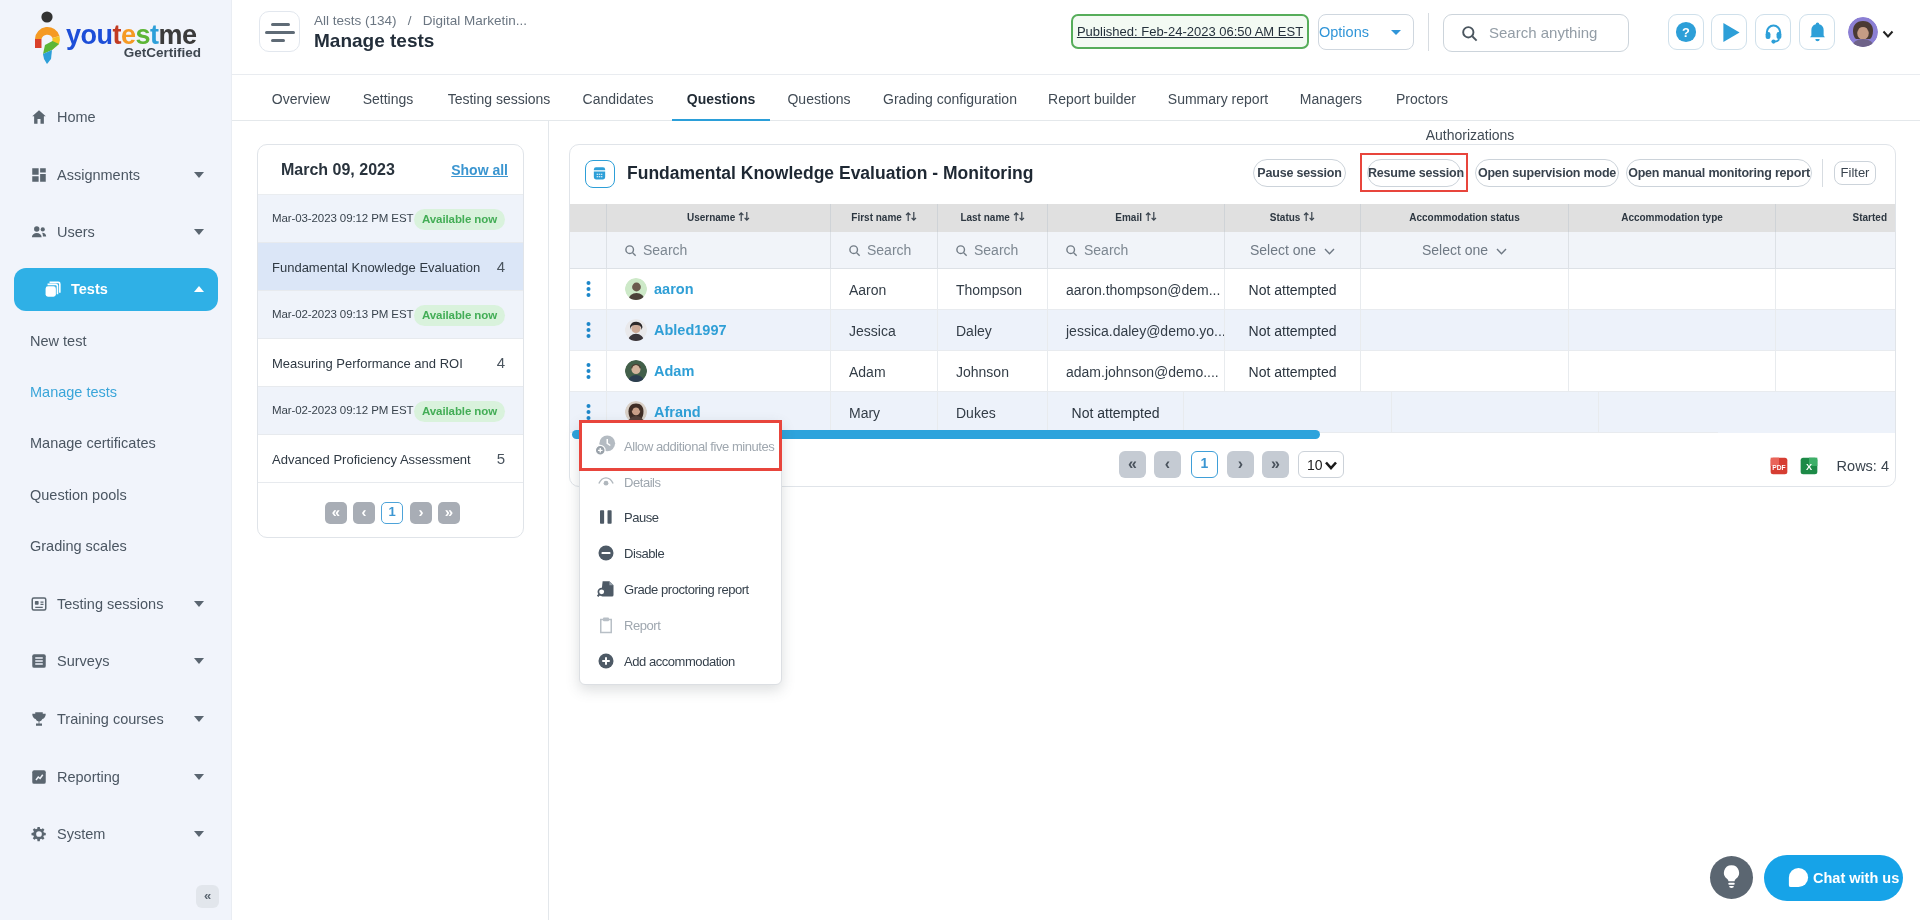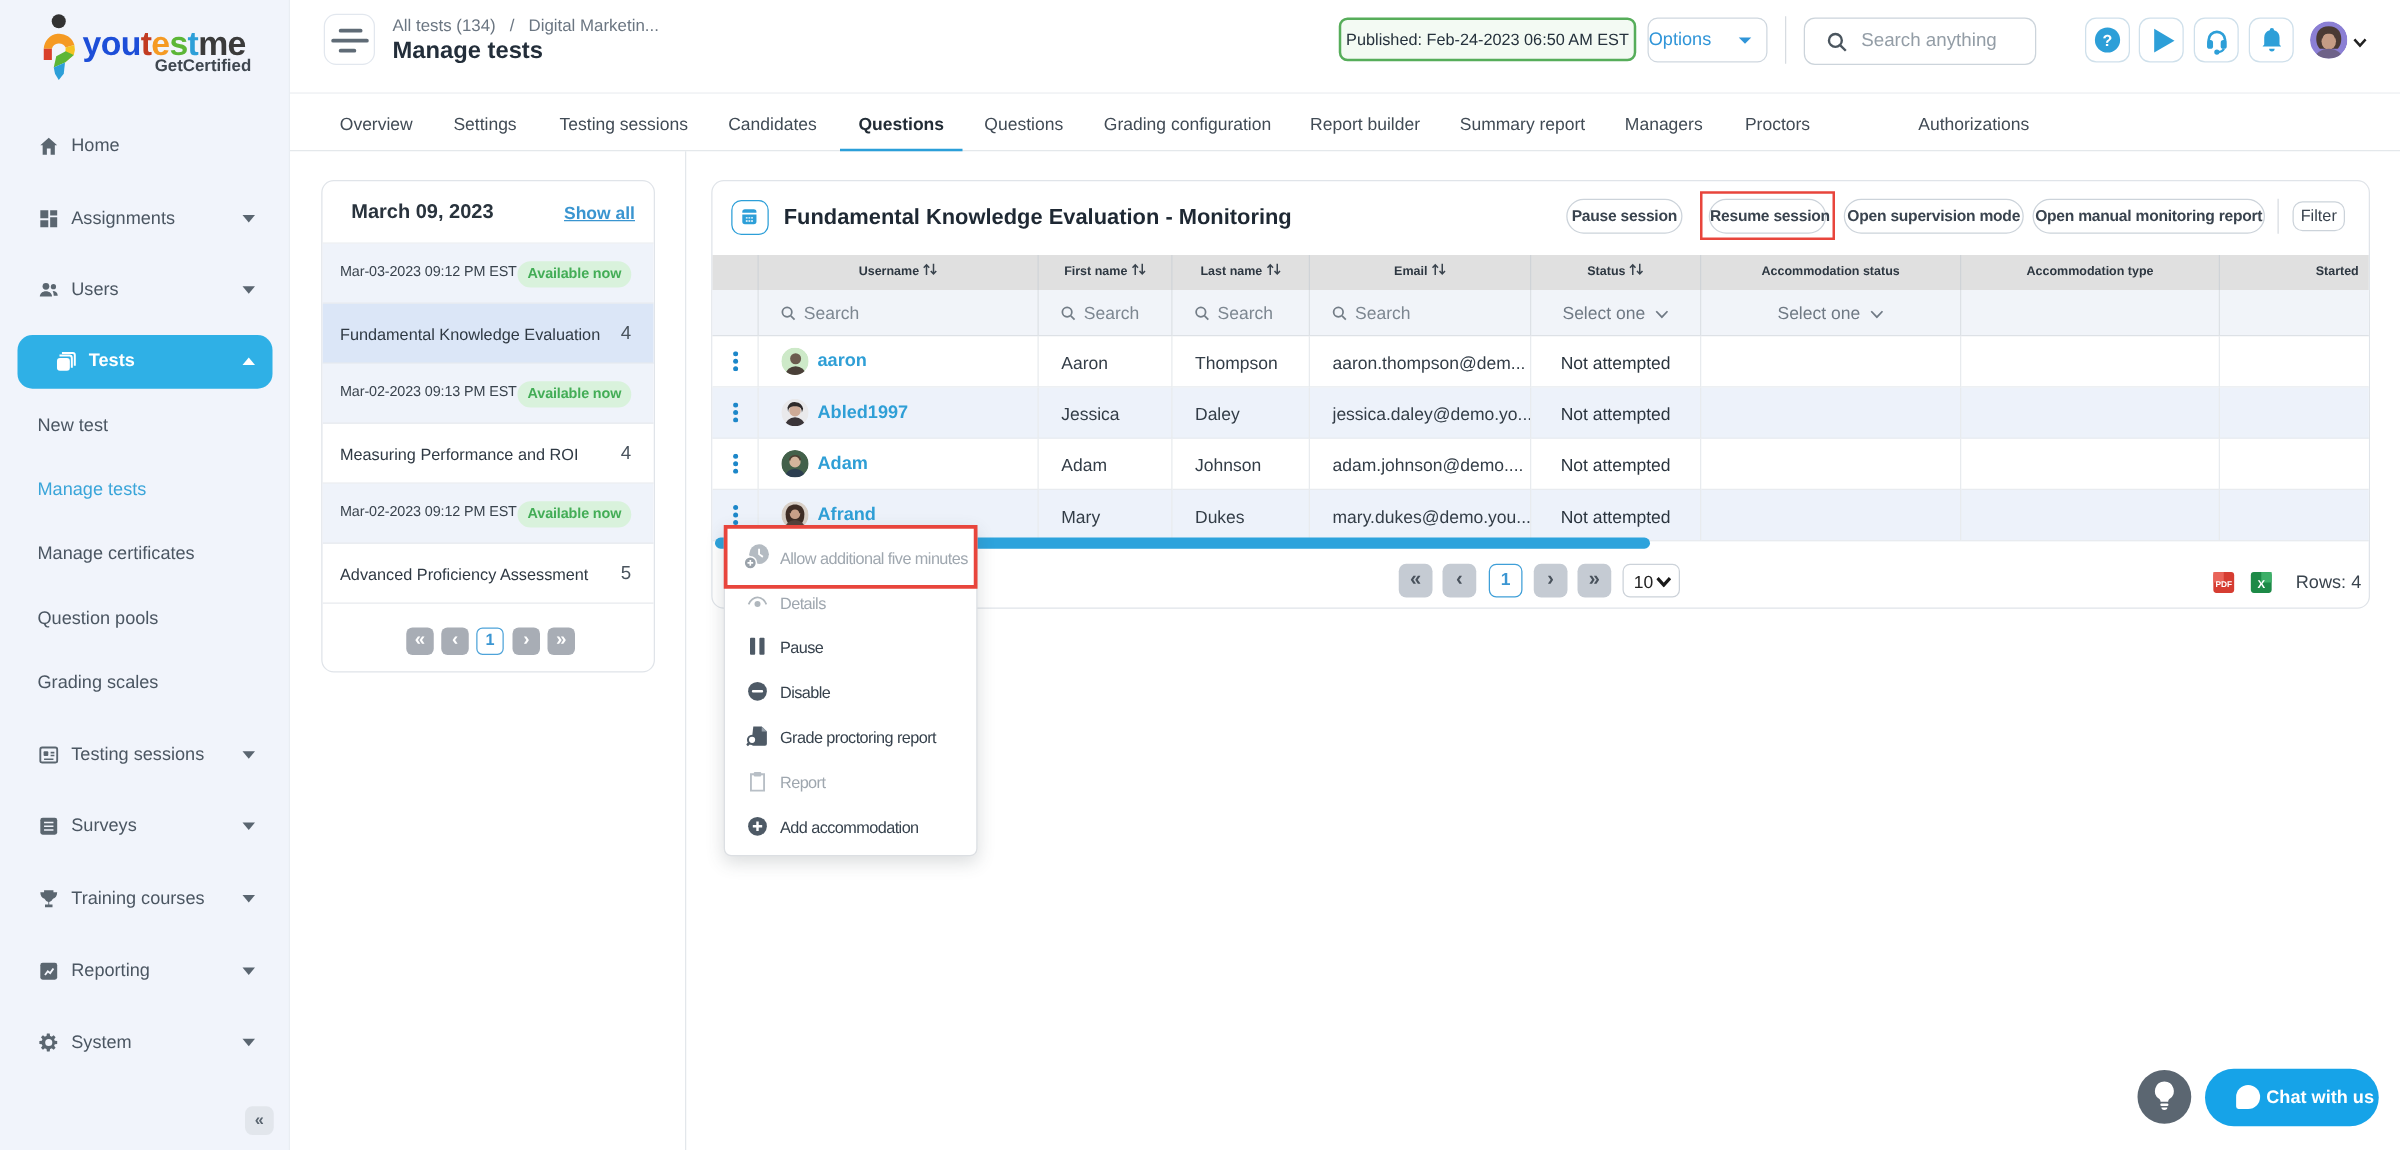--- a/index.html
+++ b/index.html
@@ -18,21 +18,21 @@
 #tests-btn .lbl { position:absolute; left:57px; top:13px; font-size:14.5px; font-weight:bold; color:#fff; }
 #tests-btn .caretup { position:absolute; left:180px; top:18px; width:0; height:0; border-left:5.5px solid transparent; border-right:5.5px solid transparent; border-bottom:6px solid #fff; }
 #collapse { position:absolute; left:196px; top:885px; width:23px; height:23px; background:#e2e6ec; border-radius:6px; color:#5a6570; font-size:13px; text-align:center; line-height:22px; font-weight:bold; }
 
 
 #header { position:absolute; left:232px; top:0; width:1688px; height:75px; background:#fff; border-bottom:1px solid #e9ecf0; }
 #hamb { position:absolute; left:27px; top:11px; width:41px; height:41px; border:1px solid #e2e7ee; border-radius:10px; }
 #hamb div { position:absolute; height:2.5px; background:#5f6b76; border-radius:2px; }
 #crumb { position:absolute; left:82px; top:13px; font-size:13.5px; color:#6b7682; white-space:nowrap; }
 #ptitle { position:absolute; left:82px; top:30px; font-size:19px; font-weight:bold; color:#232e3a; }
-#published { position:absolute; left:839px; top:14px; width:238px; height:35px; background:#f3faf3; border:2px solid #56ad5a; border-radius:7px; font-size:13px; color:#25313c; text-align:center; line-height:31px; white-space:nowrap; }
+#published { position:absolute; left:839px; top:14px; width:238px; height:35px; background:#f3faf3; border:2px solid #56ad5a; border-radius:7px; font-size:13px; color:#25313c; text-align:center; line-height:31px; white-space:nowrap;text-decoration:underline; }
 #options { position:absolute; left:1086px; top:14px; width:96px; height:36px; border:1px solid #cfd7df; border-radius:8px; font-size:14.5px; color:#3095d8; text-align:left; line-height:34px; }
 #options .dcaret { position:absolute; right:12px; top:15px; width:0; height:0; border-left:5px solid transparent; border-right:5px solid transparent; border-top:5.5px solid #3095d8; }
 #hdr-divider { position:absolute; left:1196px; top:13px; width:1px; height:38px; background:#d7dce1; }
 #searchbox { position:absolute; left:1211px; top:14px; width:186px; height:38px; border:1px solid #ccd4db; border-radius:9px; background:#fff; }
 #searchbox .ph { position:absolute; left:45px; top:9px; font-size:15px; color:#939da6; }
 .iconbtn { position:absolute; top:14px; width:36px; height:36px; border:1px solid #cfe0eb; border-radius:9px; background:#fff; }
 #avatar { position:absolute; left:1616px; top:17px; width:30px; height:30px; border-radius:50%; overflow:hidden; }
 #acaret { position:absolute; left:1650px; top:28px; width:12px; height:12px; }
 
 
@@ -285,21 +285,21 @@
   <div class="tab" style="left:156px;">Settings</div>
   <div class="tab" style="left:267px;">Testing sessions</div>
   <div class="tab" style="left:386px;">Candidates</div>
   <div class="tab active" style="left:489px;">Questions</div>
   <div class="tab" style="left:587px;">Questions</div>
   <div class="tab" style="left:718px;">Grading configuration</div>
   <div class="tab" style="left:860px;">Report builder</div>
   <div class="tab" style="left:986px;">Summary report</div>
   <div class="tab" style="left:1099px;">Managers</div>
   <div class="tab" style="left:1190px;">Proctors</div>
-  <div class="tab" style="left:1347px;">Authorizations</div>
+  <div class="tab" style="left:1238px;margin-top:36px;">Authorizations</div>
   <div id="tab-underline"></div>
 </div>
 <div id="vdivider"></div>
 
 <div id="lcard">
   <div class="hdr">
       <div class="d">March 09, 2023</div>
       <div class="sa">Show all</div>
     </div>
   <div class="lrow date">
@@ -538,23 +538,20 @@
               <path d="M3 22 a8 7 0 0 1 16 0 Z" fill="#55413a"></path>
             </svg></div>
           <div class="uname">Afrand</div>
         </div>
       <div class="tc c2">
           <div class="fval">Mary</div>
         </div>
       <div class="tc c3">
           <div class="fval">Dukes</div>
         </div>
-      <div class="tc c4">
-          <div class="fval">mary.dukes@demo.you...</div>
-        </div>
       <div class="tc c5">
           <div class="cval">Not attempted</div>
         </div>
       <div class="tc c6"></div>
         <div class="tc c7"></div>
         <div class="tc c8"></div>
     </div>
   </div>
 
   <div id="hscroll"></div>

